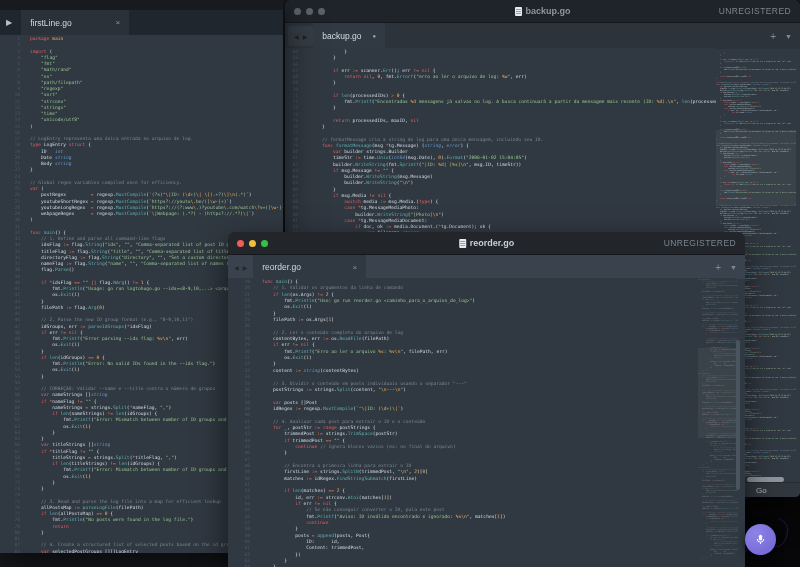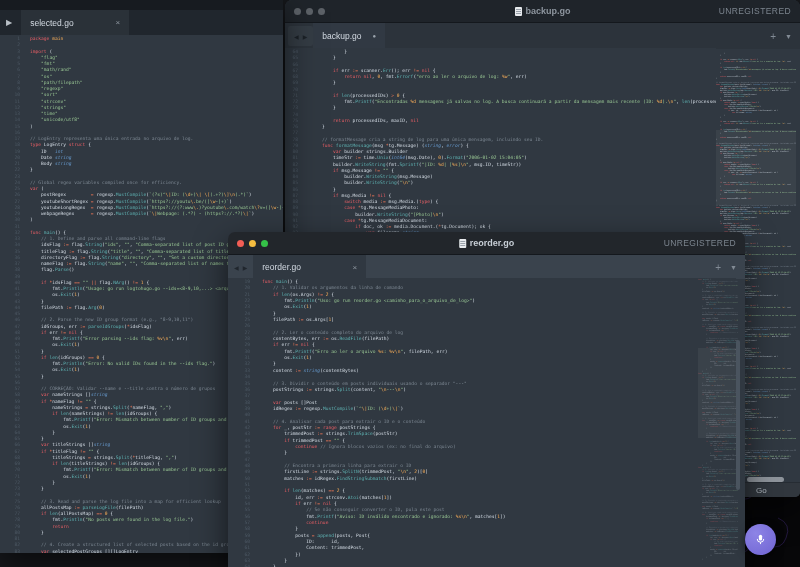--- a/index.html
+++ b/index.html
@@ -156,21 +156,21 @@
     </footer>
   </section>
 
   <section class="window win-left">
     <div class="topstrip"></div>
     <div class="tabbar">
       <span class="navarrows bright">
           <span>▶</span>
         </span>
       <div class="tab" style="width:90px;justify-content:space-between;">
-        <span>selected.go</span>
+        <span>firstLine.go</span>
         <span class="close">×</span>
       </div>
     </div>
     <div class="editor" id="ed-left" style="left:0;top:35px;width:283px;height:518px;">
         <div class="gutter" style="width: 20px; line-height: 6.25px; padding-top: 1px;">
           <div style="height: 6.25px;">1</div>
           <div style="height: 6.25px;">2</div>
           <div style="height: 6.25px;">3</div>
           <div style="height: 6.25px;">4</div>
           <div style="height: 6.25px;">5</div>

